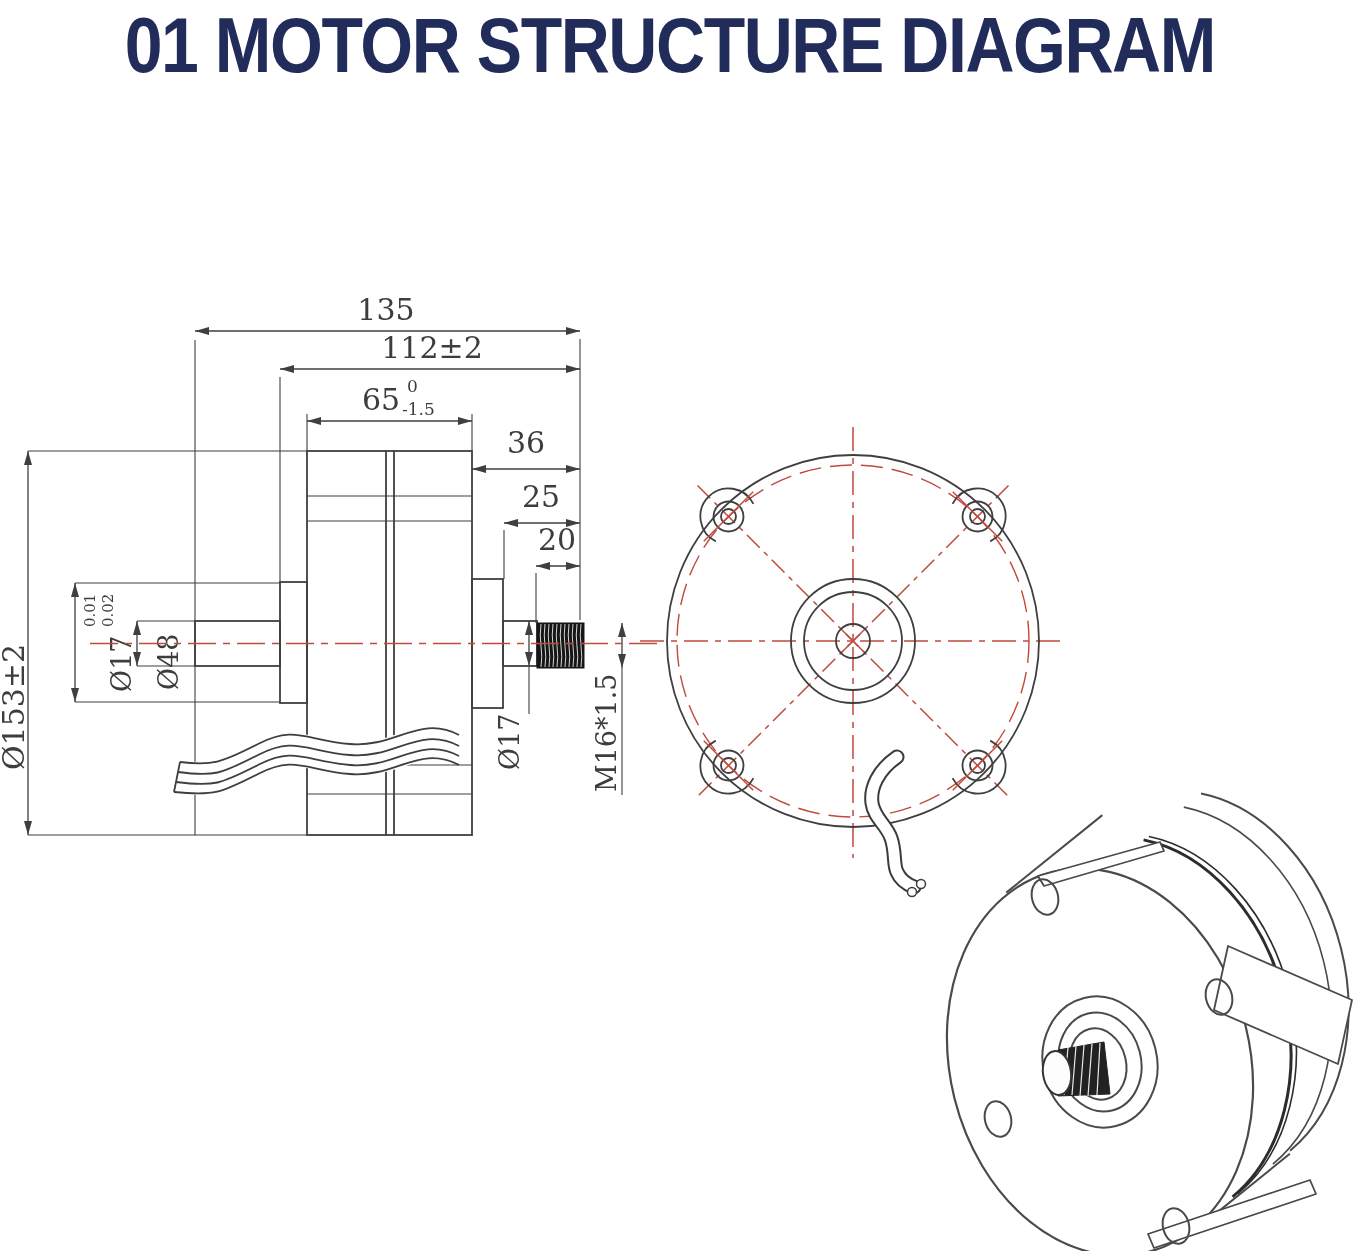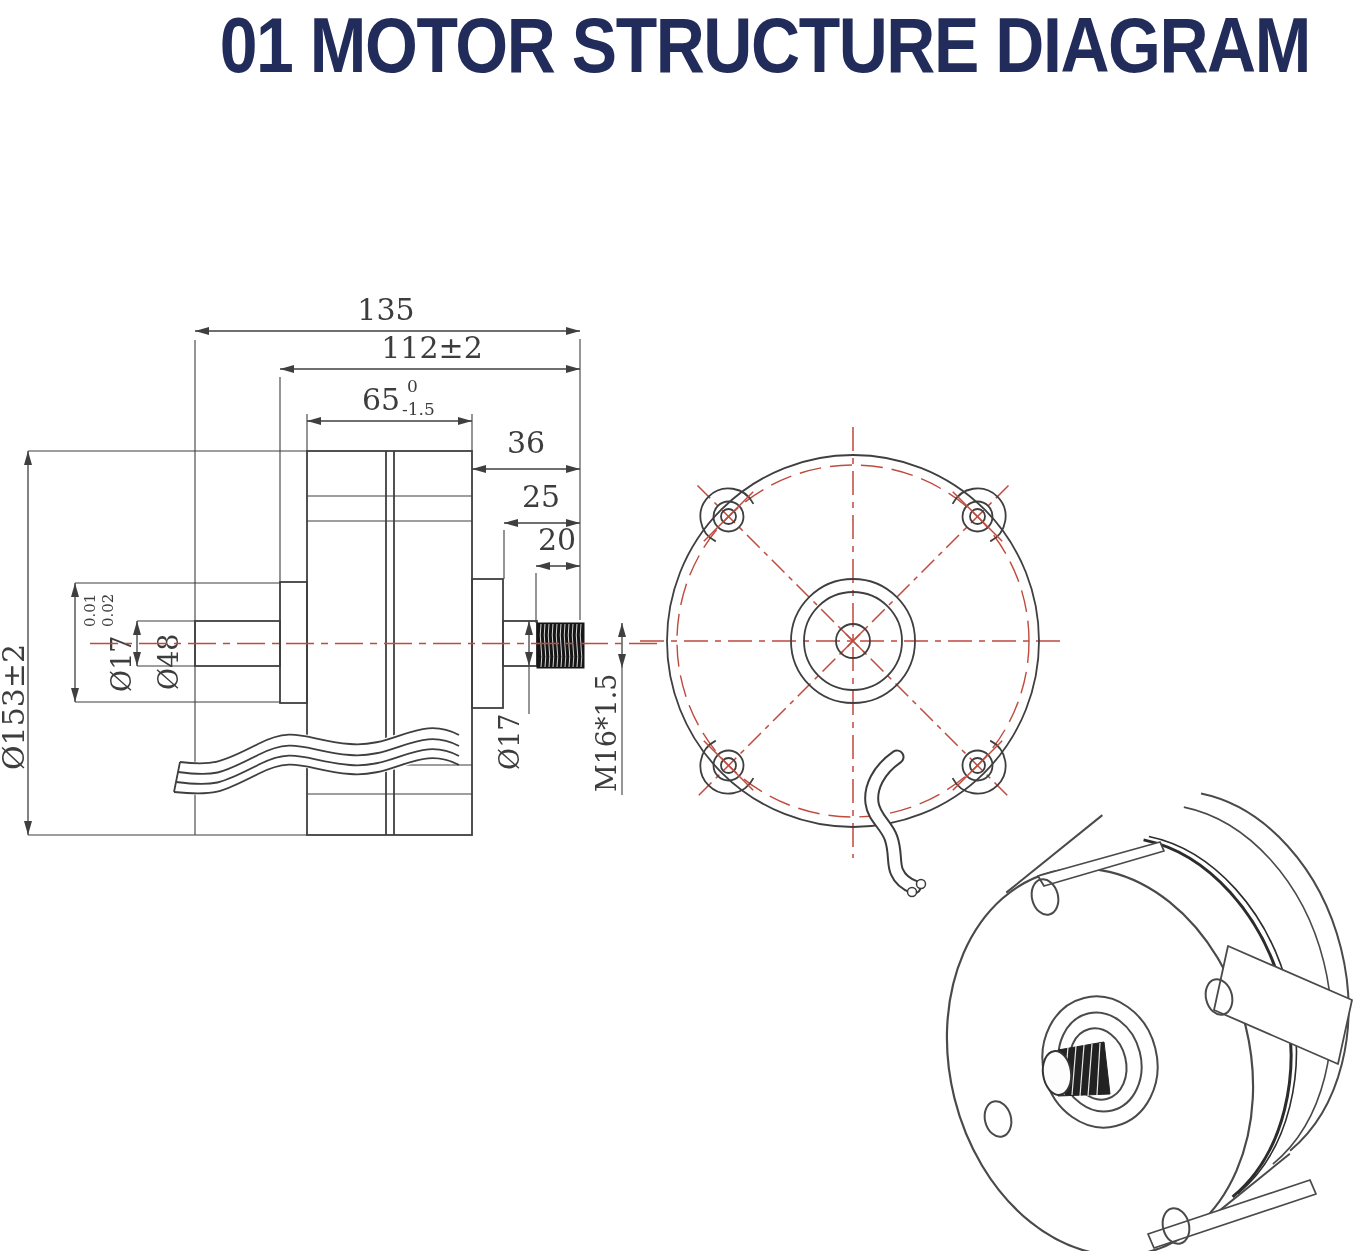--- a/index.html
+++ b/index.html
@@ -1,19 +1,19 @@
 <!DOCTYPE html>
 <html><head>
 <meta charset="utf-8">
 <style>
   html,body{margin:0;padding:0;background:#ffffff;}
   #stage{position:relative;width:1368px;height:1251px;background:#fff;overflow:hidden;
          font-family:"DejaVu Serif", serif;}
   #title-bar{position:absolute;top:0;left:0;width:100%;height:92px;
-             display:flex;align-items:center;}
+             display:flex;align-items:center;justify-content:center;}
   #title-text{font-family:"Liberation Sans", sans-serif;font-weight:900;
               font-size:97px;letter-spacing:-2px;color:#222c5a;white-space:nowrap;
               transform:translateX(-14px) scaleX(0.70) scaleY(0.80);transform-origin:center;}
   svg{position:absolute;top:0;left:0;}
   svg text{font-family:"DejaVu Serif", serif;fill:#3d3d3d;}
   .dim{stroke:#3f3f3f;stroke-width:1.3;marker-start:url(#arr);marker-end:url(#arr);}
   .ext{stroke:#3f3f3f;stroke-width:1.1;}
   .ln {stroke:#3f3f3f;stroke-width:1.8;fill:none;}
   .ln2{stroke:#4a4a4a;stroke-width:2;fill:none;}
   .red{stroke:#bf4a3e;stroke-width:1.5;fill:none;}

